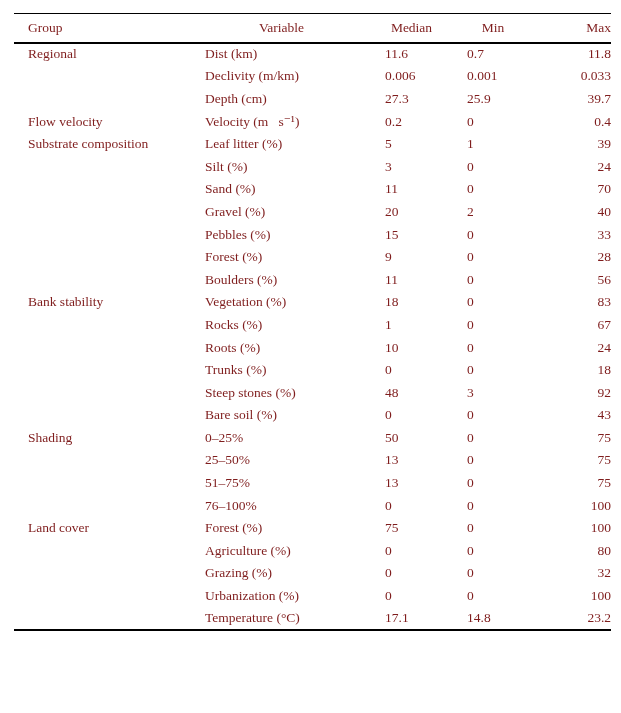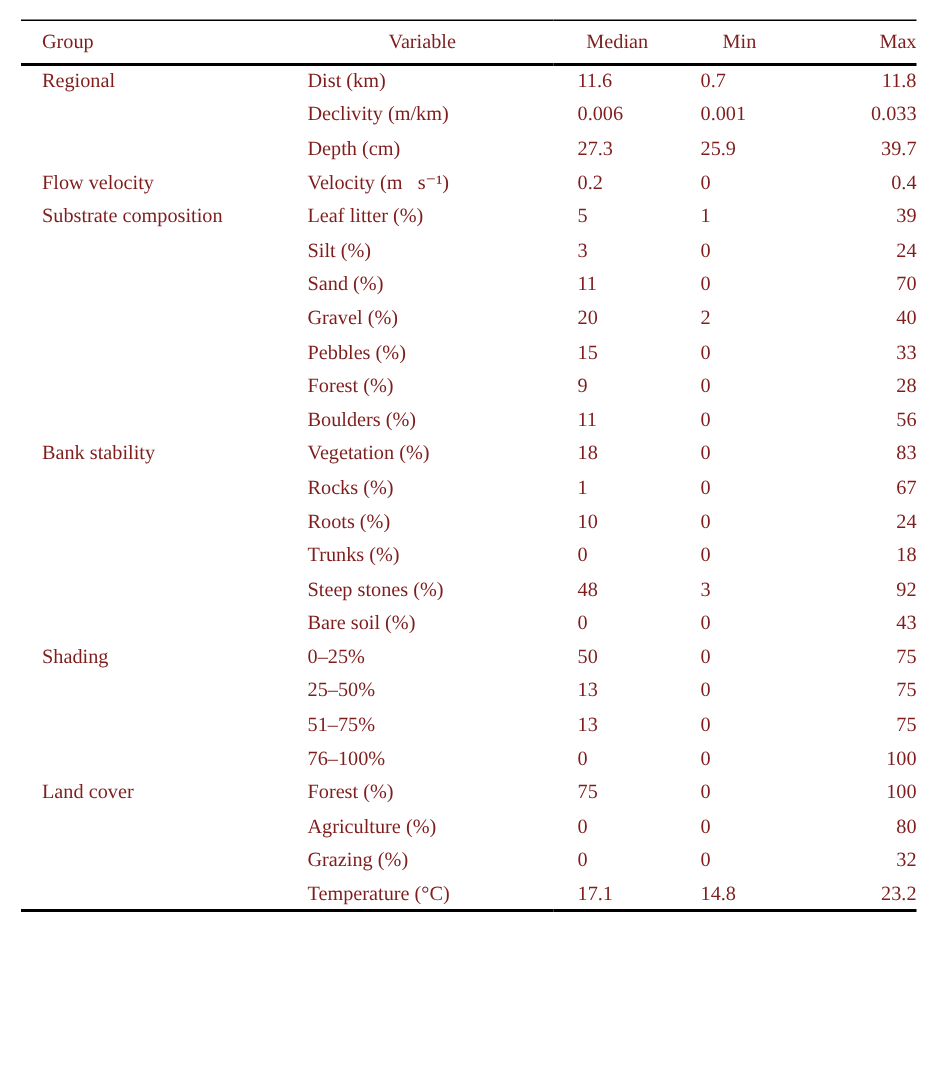--- a/index.html
+++ b/index.html
@@ -249,20 +249,27 @@
         </tr>
         <tr>
           <td class="col-group"></td>
           <td class="col-variable">Grazing (%)</td>
           <td class="col-median">0</td>
           <td class="col-min">0</td>
           <td class="col-max">32</td>
         </tr>
         <tr>
           <td class="col-group"></td>
+          <td class="col-variable">Urbanization (%)</td>
+          <td class="col-median">0</td>
+          <td class="col-min">0</td>
+          <td class="col-max">100</td>
+        </tr>
+        <tr>
+          <td class="col-group"></td>
           <td class="col-variable">Temperature (°C)</td>
           <td class="col-median">17.1</td>
           <td class="col-min">14.8</td>
           <td class="col-max">23.2</td>
         </tr>
       </tbody>
   </table>
 </div>
 
 </body></html>

